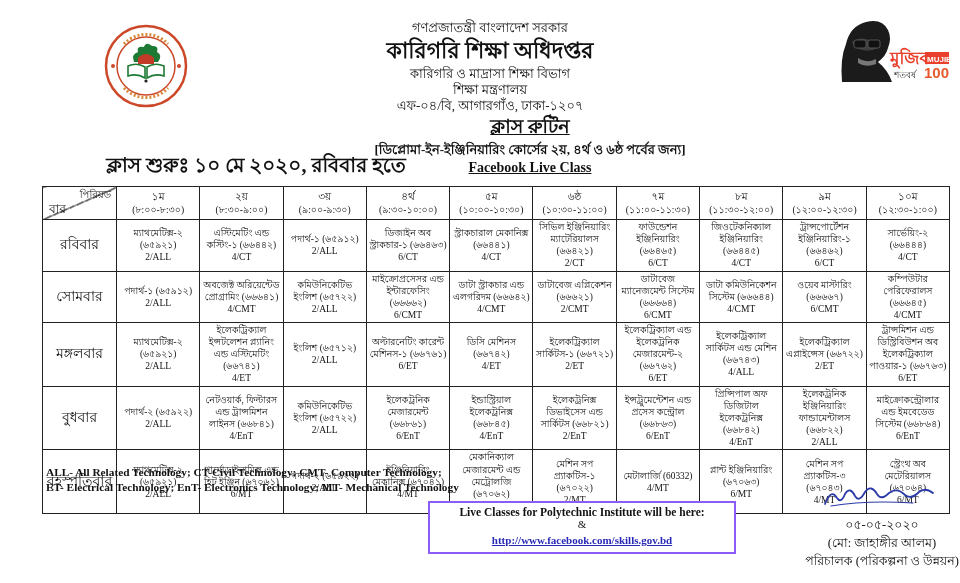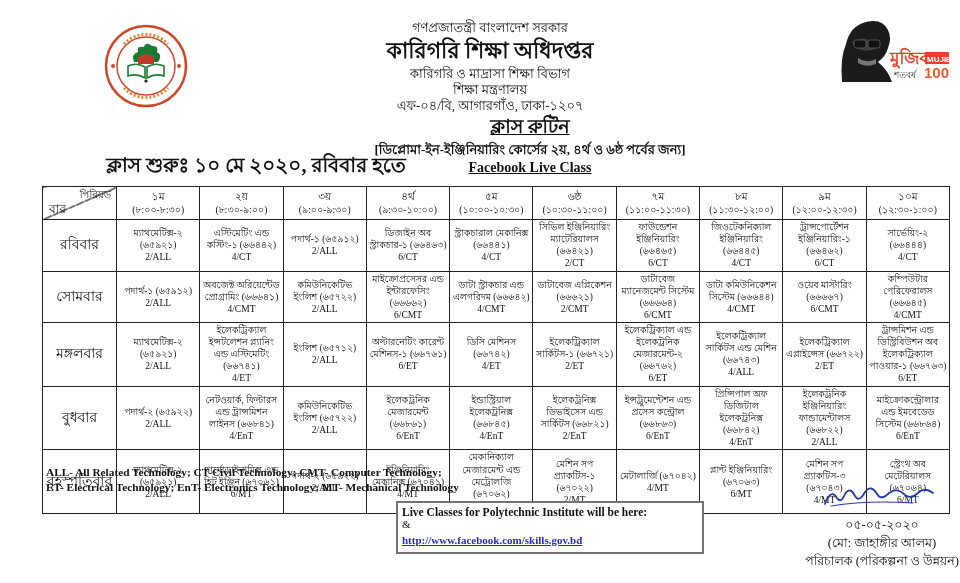--- a/index.html
+++ b/index.html
@@ -28,22 +28,22 @@
   .pname{font-size:10.5px;} .ptime{font-size:9.5px;}
   .day{font-size:14px;}
   .subj{font-size:9.3px;} .grp{font-size:9.5px;}
   .corner{position:relative;padding:0;
           background:linear-gradient(to bottom right,transparent calc(50% - 0.6px),
                      #333 calc(50% - 0.6px),#333 calc(50% + 0.6px),transparent calc(50% + 0.6px));}
   .c-top{position:absolute;top:1px;right:5px;font-size:10px;}
   .c-bottom{position:absolute;bottom:1px;left:6px;font-size:12px;}
   
   .legend{position:absolute;left:46px;top:465px;width:420px;font-size:11.3px;font-weight:bold;line-height:1.3;}
-  .live-box{position:absolute;left:396px;top:501px;width:296px;border:2px solid #737373;
-            text-align:left;padding:3px 4px 4px 4px;background:#fff;}
+  .live-box{position:absolute;left:428px;top:501px;width:296px;border:2px solid #8b5cf6;
+            text-align:center;padding:3px 4px 4px 4px;background:#fff;}
   .live-head{font-size:11.5px;font-weight:bold;}
   .live-link{font-size:11px;font-weight:bold;text-decoration:underline;cursor:pointer;}
   .amp{font-size:11px;}
   .sign-block{position:absolute;left:787px;top:484px;width:190px;text-align:center;line-height:1.45;}
   .sign-date{font-size:12.5px;}
   .sign-name{font-size:12.5px;}
   .sign-desig{font-size:12.5px;}
 </style>
 </head>
 <body>
@@ -348,21 +348,21 @@
             </td>
             <td>
               <div class="subj">মেকানিক্যাল মেজারমেন্ট এন্ড মেট্রোলজি (৬৭০৬২)</div>
               <div class="grp">6/MT</div>
             </td>
             <td>
               <div class="subj">মেশিন সপ প্র্যাকটিস-১ (৬৭০২২)</div>
               <div class="grp">2/MT</div>
             </td>
             <td>
-              <div class="subj">মেটালার্জি (৬৭০৪২)</div>
+              <div class="subj">মেটালার্জি (60332)</div>
               <div class="grp">4/MT</div>
             </td>
             <td>
               <div class="subj">প্লান্ট ইঞ্জিনিয়ারিং (৬৭০৬৩)</div>
               <div class="grp">6/MT</div>
             </td>
             <td>
               <div class="subj">মেশিন সপ প্র্যাকটিস-৩ (৬৭০৪৩)</div>
               <div class="grp">4/MT</div>
             </td>

